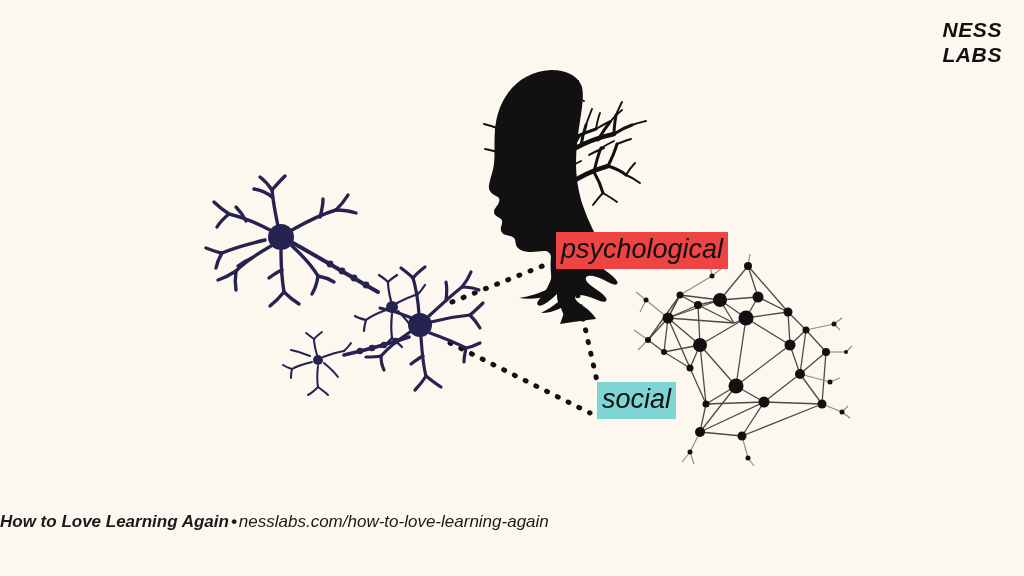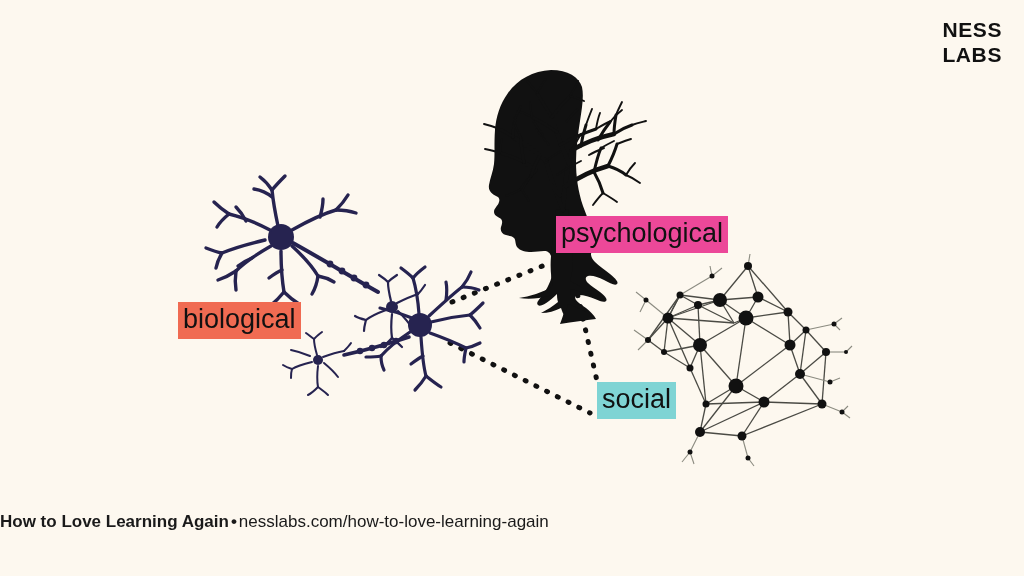--- a/index.html
+++ b/index.html
@@ -9,20 +9,21 @@
   }
   body {
     font-family: "Liberation Sans", sans-serif;
   }
   #stage {
     position: relative;
     width: 1024px;
     height: 576px;
     background: #FDF8EF;
     overflow: hidden;
+    font-style: italic;
   }
 
   
   .brand {
     position: absolute;
     top: 18px;
     right: 22px;
     text-align: right;
     line-height: 1.18;
     letter-spacing: 0.6px;
@@ -53,22 +54,22 @@
     white-space: nowrap;
     font-weight: 400;
   }
   .label-biological {
     left: 178px;
     top: 302px;
     background: #F06B52;
   }
   .label-psychological {
     left: 556px;
-    top: 216px;
-    background: #ec4899;
+    top: 232px;
+    background: #ef4444;
   }
   .label-social {
     left: 597px;
     top: 382px;
     background: #7FD4D4;
   }
 
   
   .footer {
     position: absolute;
@@ -491,21 +492,20 @@
         <circle cx="834" cy="324" r="2.5"></circle>
         <circle cx="842" cy="412" r="2.5"></circle>
         <circle cx="690" cy="452" r="2.5"></circle>
         <circle cx="748" cy="458" r="2.5"></circle>
         <circle cx="830" cy="382" r="2.5"></circle>
         <circle cx="846" cy="352" r="2"></circle>
       </g>
     </g>
   </svg>
 
-  <div class="label label-biological">biological</div>
 
   <div class="label label-psychological">psychological</div>
 
   <div class="label label-social">social</div>
 
   <div class="footer">
     <span class="title">How to Love Learning Again</span><span class="sep">•</span><span class="url">nesslabs.com/how-to-love-learning-again</span>
   </div>
 
 </div>

